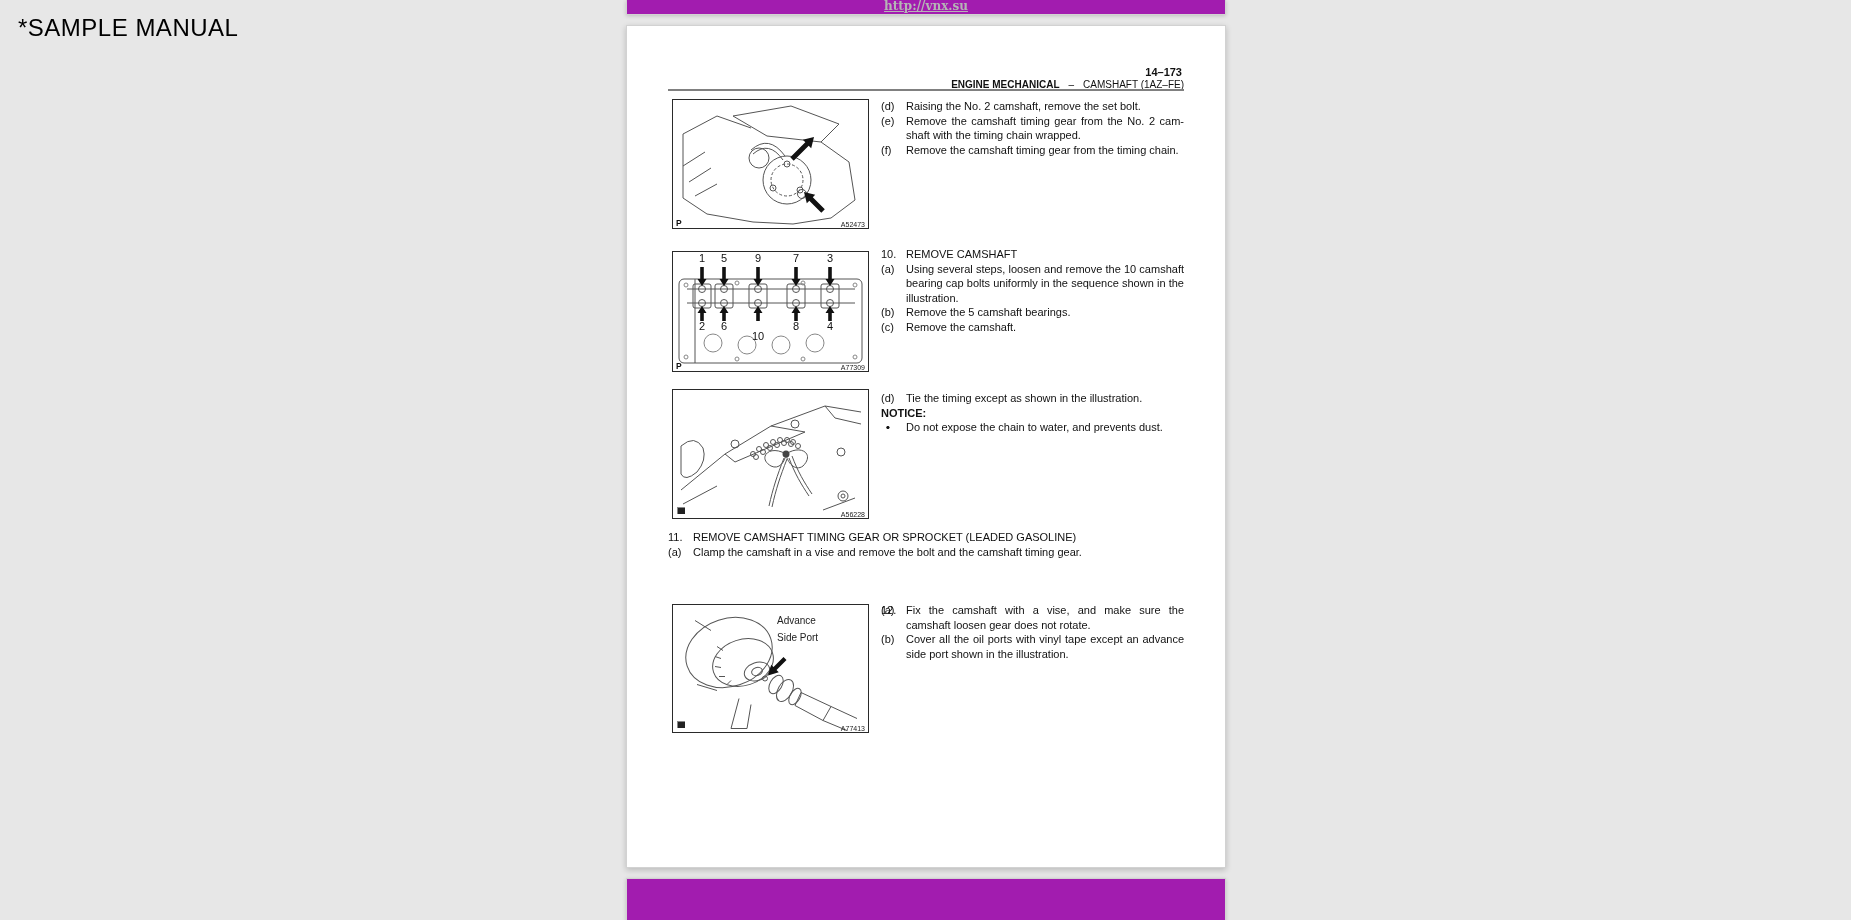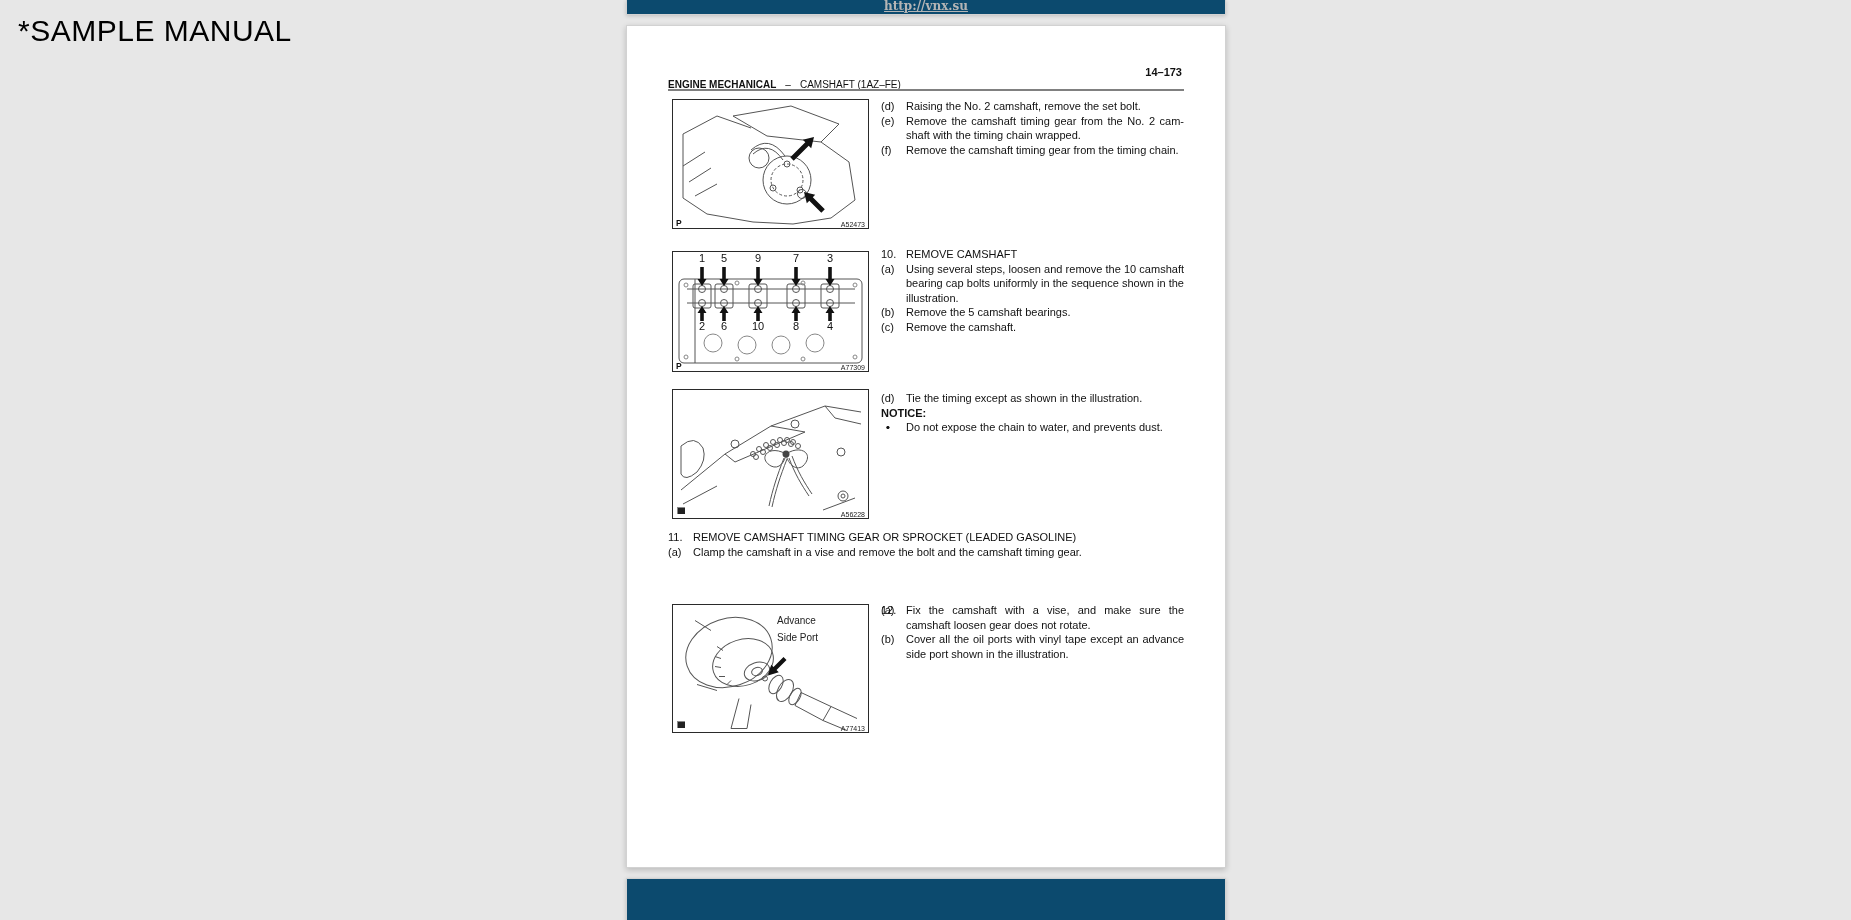--- a/index.html
+++ b/index.html
@@ -7,27 +7,27 @@
   body {
     background:#e7e7e7;
     font-family:"Liberation Sans", sans-serif;
     color:#111;
     position:relative;
   }
 
   
   .sample-label {
     position:absolute; left:18px; top:14px;
-    font-size:30px; color:#000; letter-spacing:.5px;
+    font-size:24px; color:#000; letter-spacing:.5px;
     white-space:nowrap;
   }
 
   
   .strip {
-    position:absolute; left:626px; width:600px; background:#0c4a6e;
+    position:absolute; left:626px; width:600px; background:#a21caf;
     border:1px solid #d2d2d2; box-shadow:0 1px 4px rgba(0,0,0,.18);
   }
   .strip-prev { top:0; height:15px; border-top:none; }
   .strip-next { top:878px; height:50px; }
   .watermark {
     display:block; width:100%; text-align:center;
     font-family:"DejaVu Serif", serif; font-weight:bold;
     font-size:12px; line-height:13px; color:#b5b5b5;
     text-decoration:underline; cursor:pointer;
   }
@@ -38,21 +38,21 @@
     background:#fff; border:1px solid #d2d2d2;
     box-shadow:0 2px 6px rgba(0,0,0,.2);
     font-size:11px;
   }
   .page-number {
     position:absolute; top:40px; right:43px;
     font-size:11px; font-weight:bold;
   }
   .page-header {
     position:absolute; top:53px; left:41px; width:516px;
-    text-align:left; font-size:10px; white-space:nowrap;
+    text-align:right; font-size:10px; white-space:nowrap;
   }
   .hdr-section { font-weight:bold; }
   .hdr-sep { margin:0 9px; }
   .header-rule {
     position:absolute; top:63px; left:41px; width:516px; height:2px;
     background:#808080;
   }
 
   
   .fig {
@@ -208,21 +208,21 @@
         <path d="M155.2 68 L158.8 68 L158.8 60 L161.5 60 L157 53 L152.5 60 L155.2 60 Z"></path>
       </g>
     </svg>
     <span class="seq" style="left:29px;top:1px">1</span>
     <span class="seq" style="left:51px;top:1px">5</span>
     <span class="seq" style="left:85px;top:1px">9</span>
     <span class="seq" style="left:123px;top:1px">7</span>
     <span class="seq" style="left:157px;top:1px">3</span>
     <span class="seq" style="left:29px;top:69px">2</span>
     <span class="seq" style="left:51px;top:69px">6</span>
-    <span class="seq" style="left:85px;top:69px">10</span>
+    <span class="seq" style="left:85px;top:79px">10</span>
     <span class="seq" style="left:123px;top:69px">8</span>
     <span class="seq" style="left:157px;top:69px">4</span>
     <span class="corner-label">P</span>
     <span class="fig-code">A77309</span>
   </div>
 
   <div class="tblock col-right" style="top:221px">
     <div class="item">
       <span class="marker bold">10.</span>
       <span class="bold">REMOVE CAMSHAFT</span>

